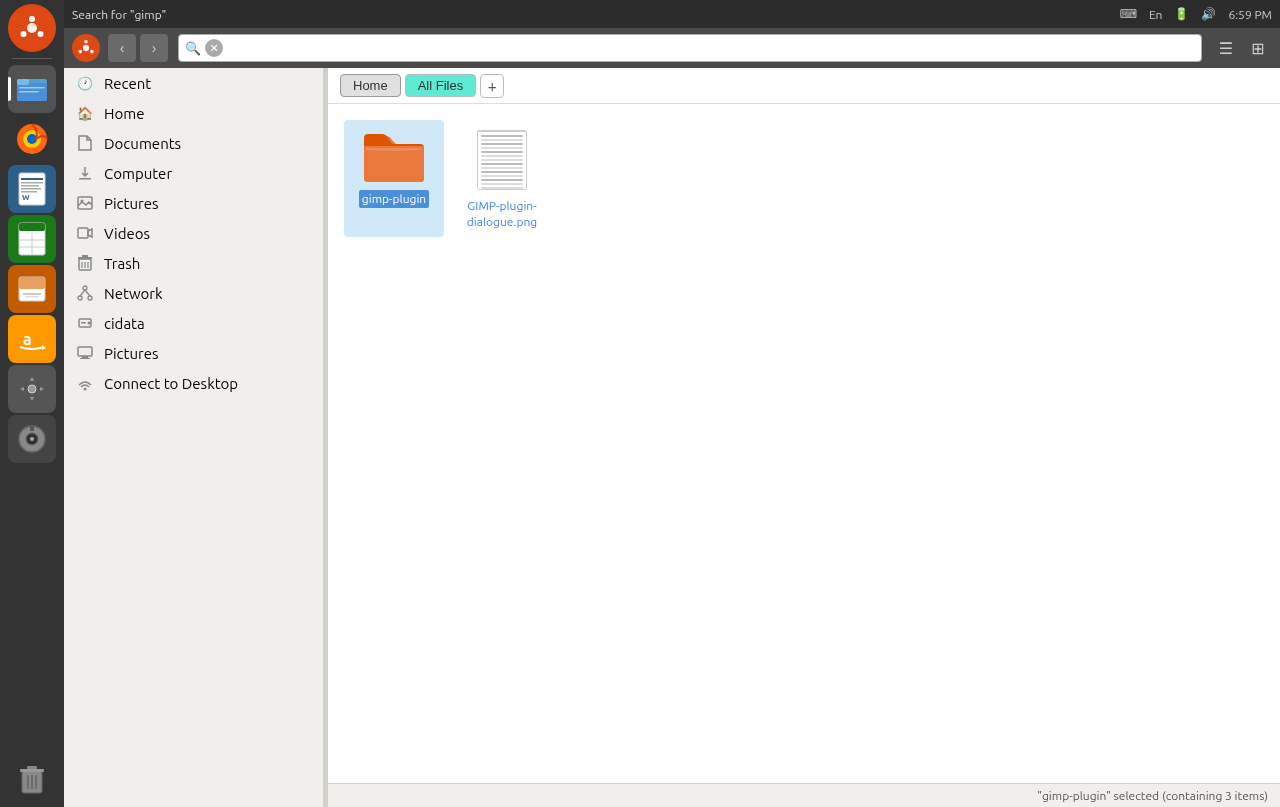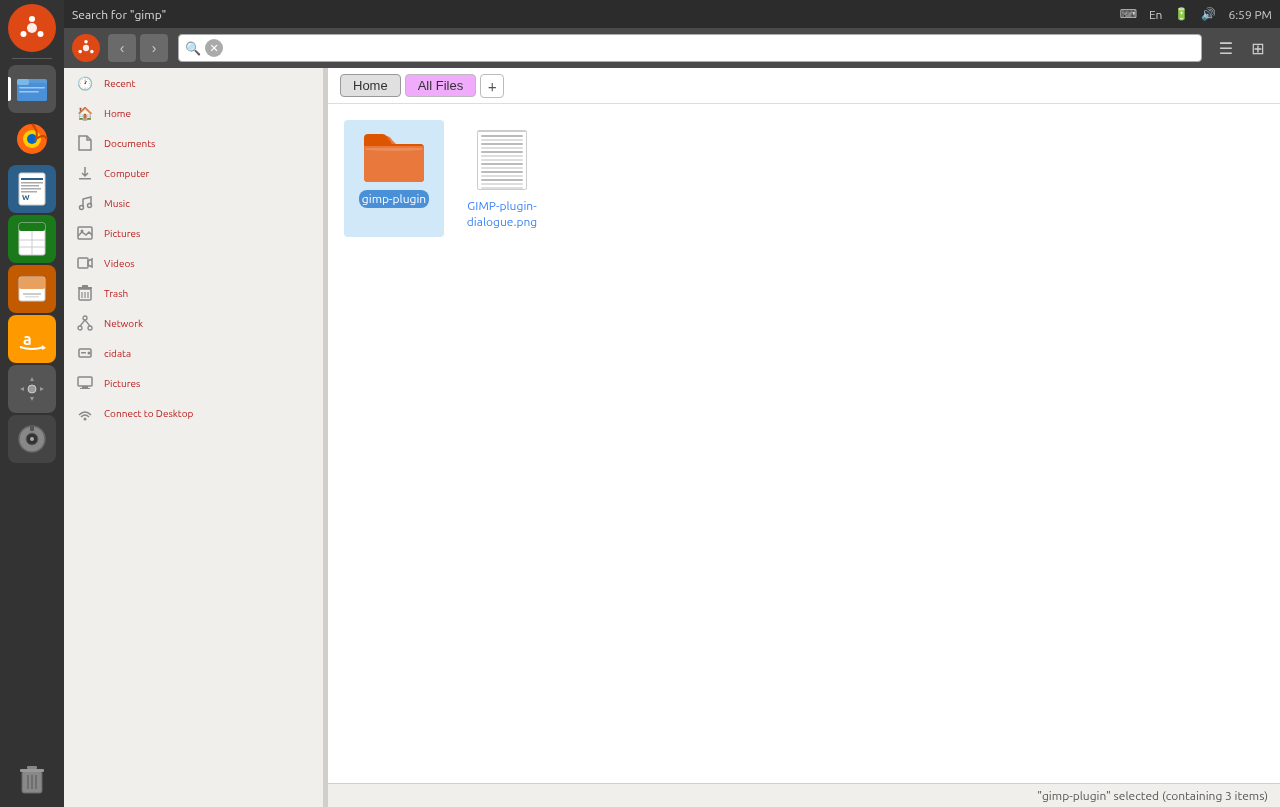--- a/index.html
+++ b/index.html
@@ -176,22 +176,22 @@
     }
     .sidebar-item-icon {
       width: 18px;
       height: 18px;
       display: flex;
       align-items: center;
       justify-content: center;
       flex-shrink: 0;
     }
     .sidebar-item-label {
-      font-size: 10px;
-      color: #b91c1c;
+      font-size: 15px;
+      color: #000000;
     }
 
     
     .icon-recent { color: #888; }
     .icon-home { color: #5b9bd5; }
 
     
     .file-area {
       flex: 1;
       display: flex;
@@ -208,21 +208,21 @@
       padding: 0 12px;
       gap: 4px;
       border-bottom: 1px solid #ddd;
       background: #fff;
       flex-shrink: 0;
     }
     .filter-btn {
       padding: 3px 12px;
       border: 1px solid #bbb;
       border-radius: 4px;
-      background: #f0abfc;
+      background: #5eead4;
       cursor: pointer;
       font-size: 13px;
       color: #333;
     }
     .filter-btn.active {
       background: #e0e0e0;
       border-color: #999;
     }
     .filter-plus {
       width: 24px;
@@ -315,21 +315,21 @@
       color: #3b82f6;
       text-align: center;
       word-break: break-word;
       max-width: 90px;
       line-height: 1.3;
     }
     .file-item.selected .file-name {
       background: #4a90d9;
       color: #fff;
       padding: 1px 3px;
-      border-radius: 8px;
+      border-radius: 2px;
     }
 
     
     .status-bar {
       height: 24px;
       background: #f0efeb;
       border-top: 1px solid #d0cfc9;
       display: flex;
       align-items: center;
       justify-content: flex-end;
@@ -580,30 +580,20 @@
           <span class="sidebar-item-label">Documents</span>
         </div>
         <div class="sidebar-item">
           <div class="sidebar-item-icon">
             <svg width="16" height="16" viewBox="0 0 16 16">
               <path d="M8 2 L8 11 M5 8 L8 11 L11 8" fill="none" stroke="#888" stroke-width="1.5"></path>
               <rect x="2" y="13" width="12" height="1.5" rx="0.5" fill="#888"></rect>
             </svg>
           </div>
           <span class="sidebar-item-label">Computer</span>
-        </div>
-        <div class="sidebar-item">
-          <div class="sidebar-item-icon">
-            <svg width="16" height="16" viewBox="0 0 16 16">
-              <path d="M6 12 L6 4 L14 2 L14 10" fill="none" stroke="#888" stroke-width="1.5"></path>
-              <circle cx="4.5" cy="12.5" r="2" fill="none" stroke="#888" stroke-width="1.5"></circle>
-              <circle cx="12.5" cy="10.5" r="2" fill="none" stroke="#888" stroke-width="1.5"></circle>
-            </svg>
-          </div>
-          <span class="sidebar-item-label">Music</span>
         </div>
         <div class="sidebar-item">
           <div class="sidebar-item-icon">
             <svg width="16" height="16" viewBox="0 0 16 16">
               <rect x="1" y="2" width="14" height="12" rx="1" fill="none" stroke="#888" stroke-width="1.5"></rect>
               <circle cx="5" cy="6" r="1.5" fill="#888"></circle>
               <path d="M1 11 L5 7 L9 10 L12 7 L15 10" fill="none" stroke="#888" stroke-width="1.5"></path>
             </svg>
           </div>
           <span class="sidebar-item-label">Pictures</span>

